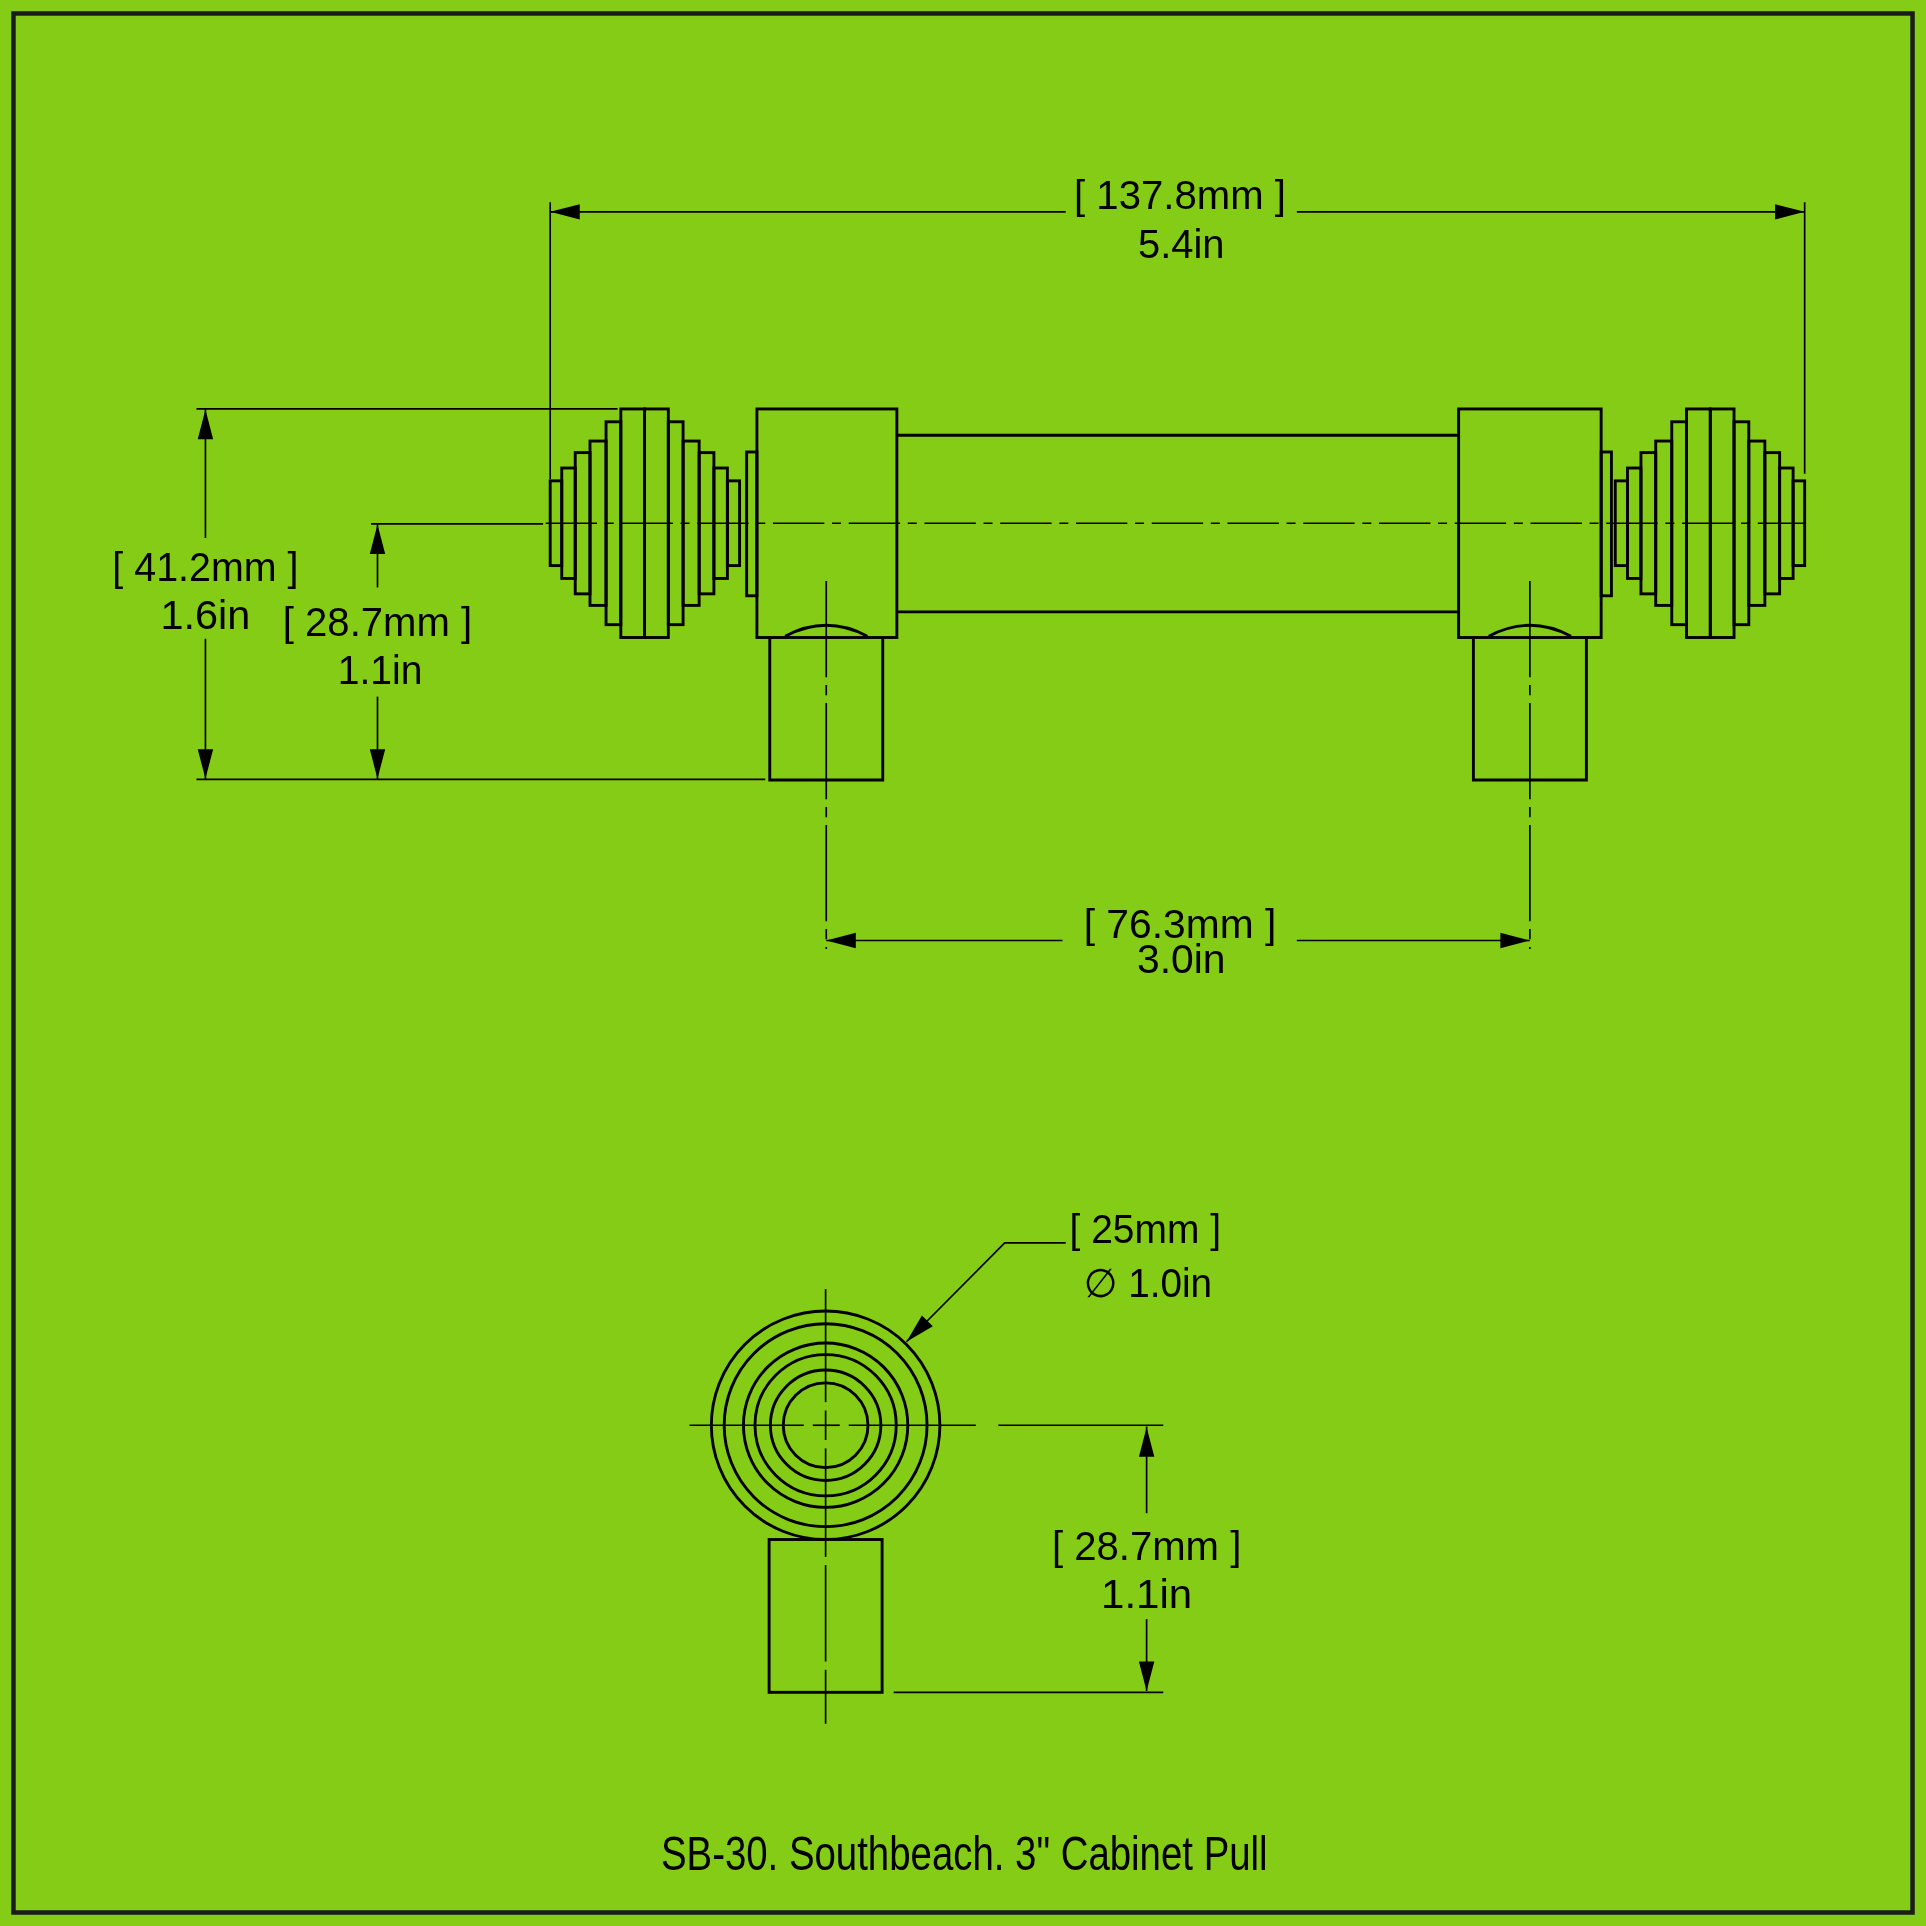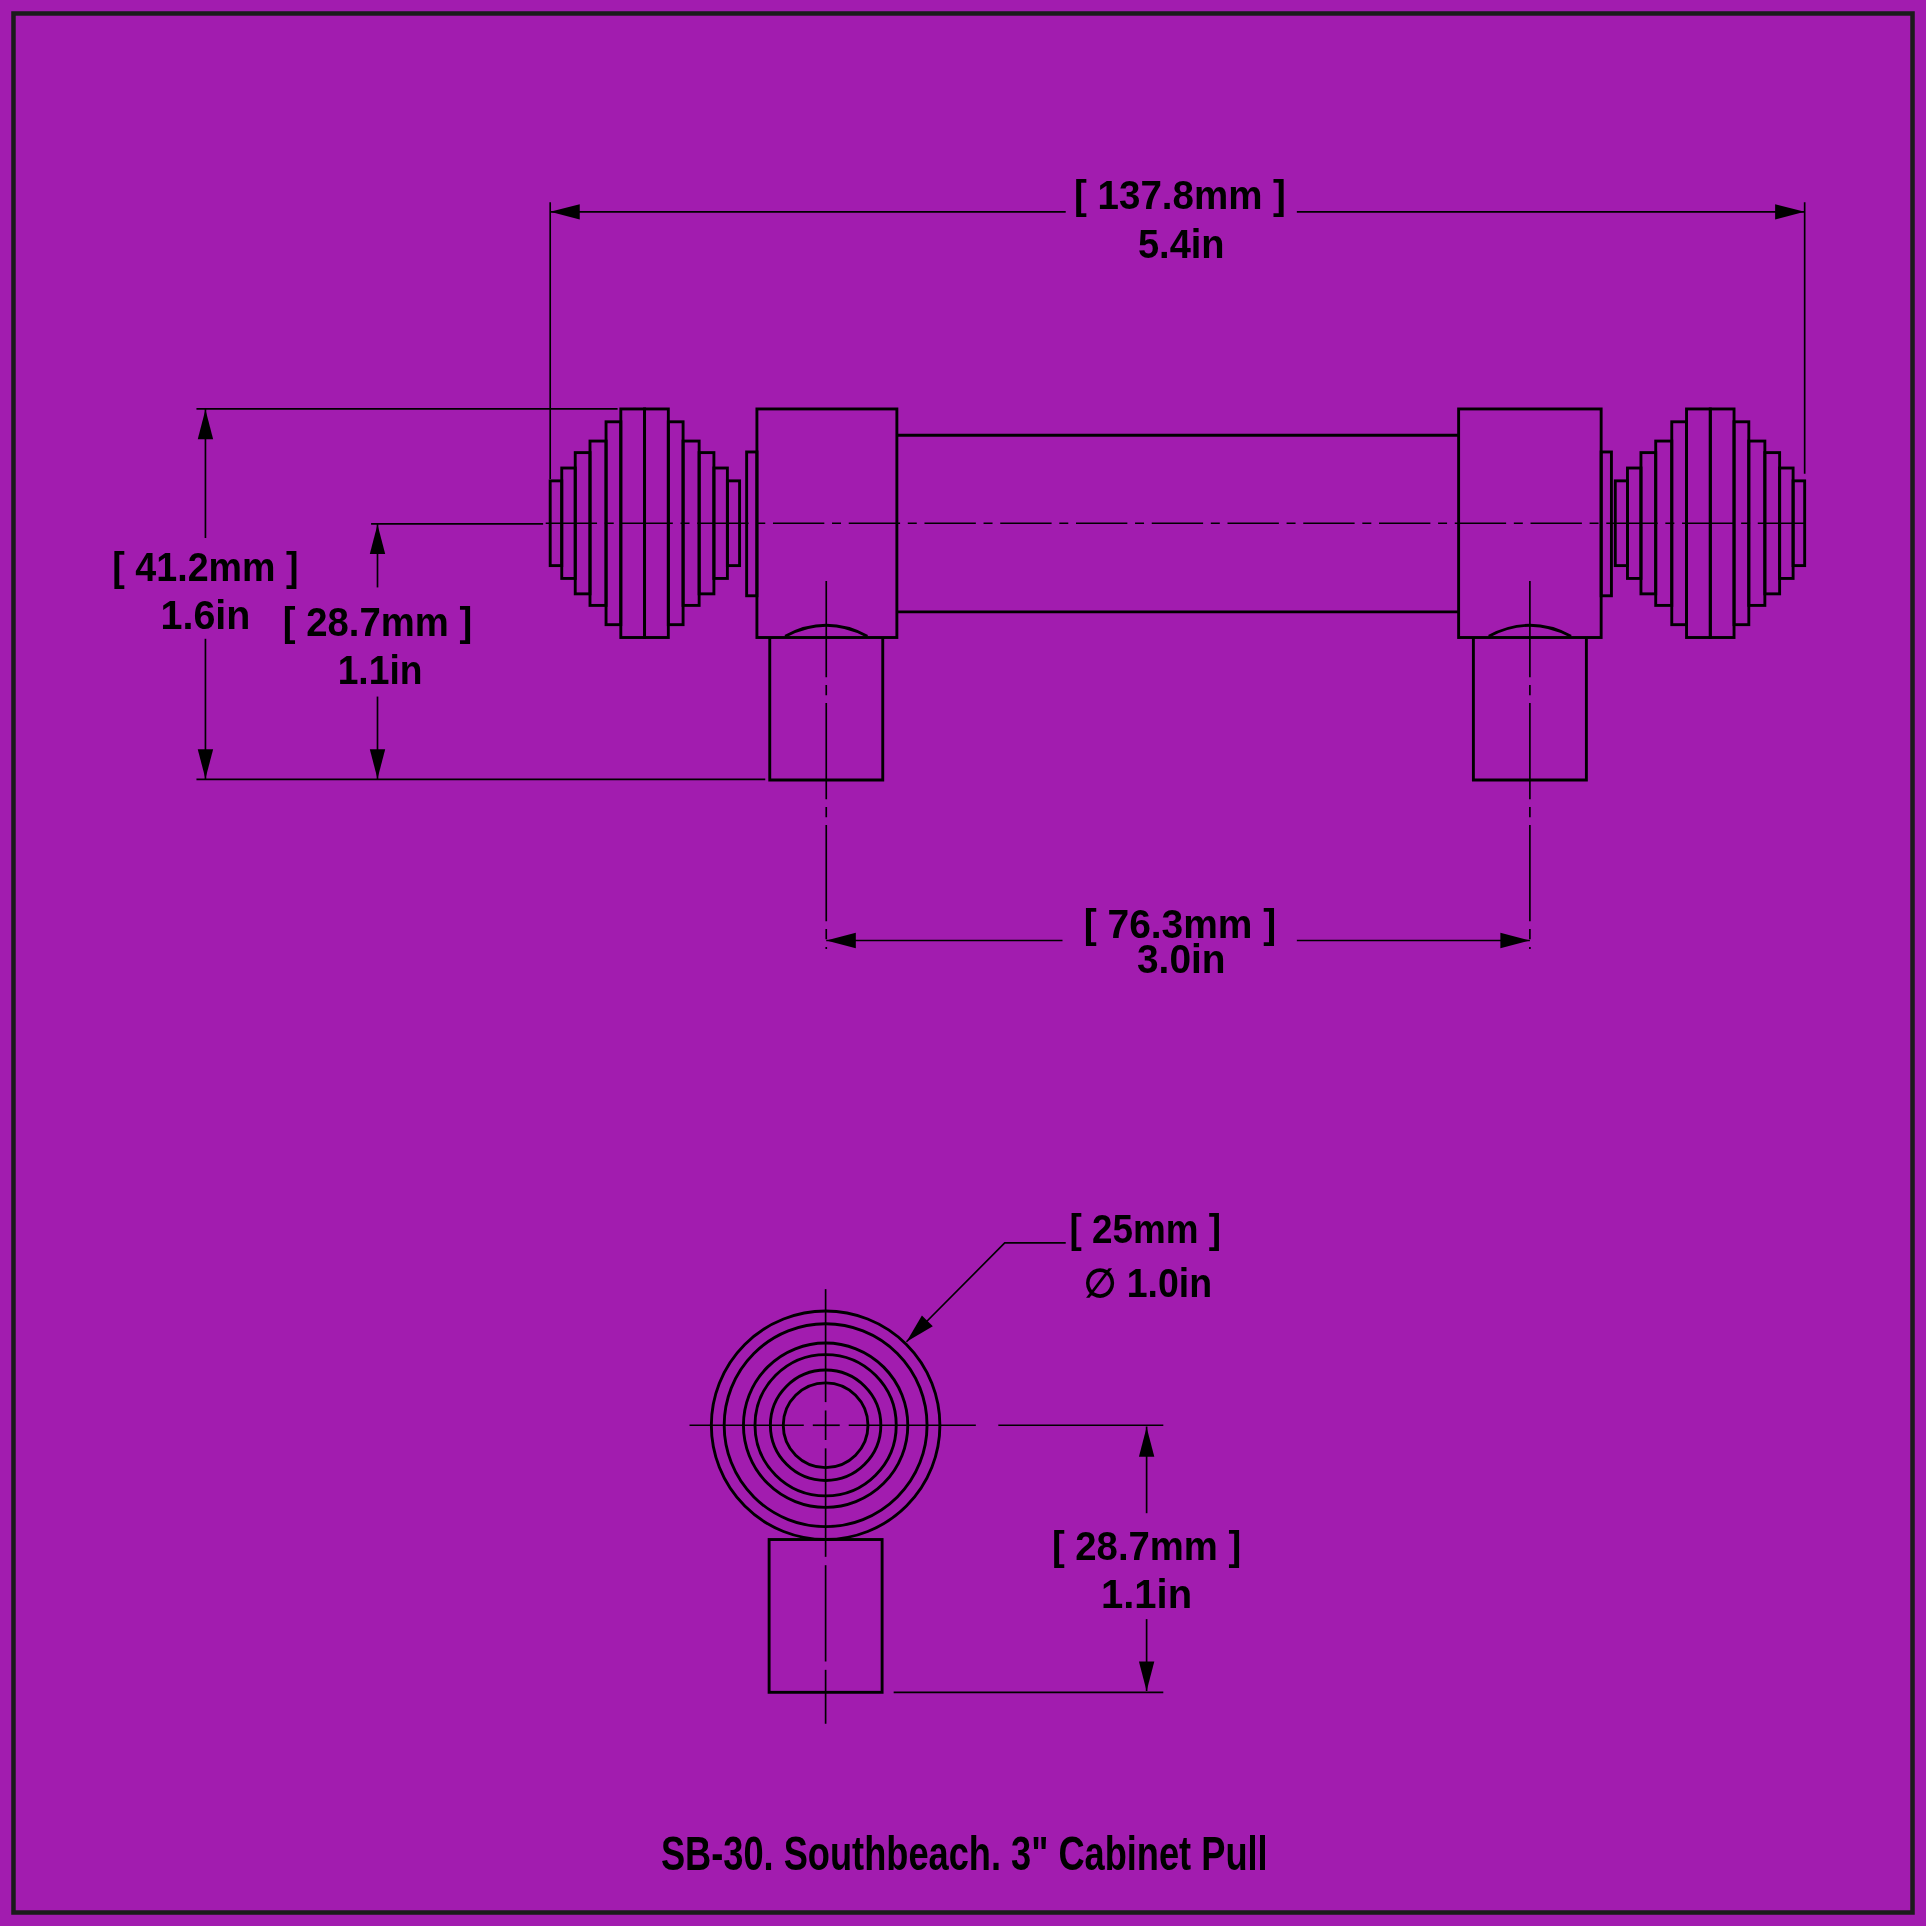--- a/index.html
+++ b/index.html
@@ -7,23 +7,22 @@
     padding: 0;
     background: #ffffff;
     width: 1926px;
     height: 1926px;
     font-family: "Liberation Sans", sans-serif;
   }
   #stage {
     position: relative;
     width: 1926px;
     height: 1926px;
-    background: #a21caf;
+    background: #84cc16;
     overflow: hidden;
-    font-weight: bold;
   }
   svg { display: block; }
   .thick {
     stroke: #000000;
     stroke-width: 4.5;
     fill: none;
     stroke-linecap: butt;
     stroke-linejoin: miter;
   }
   .thin {

